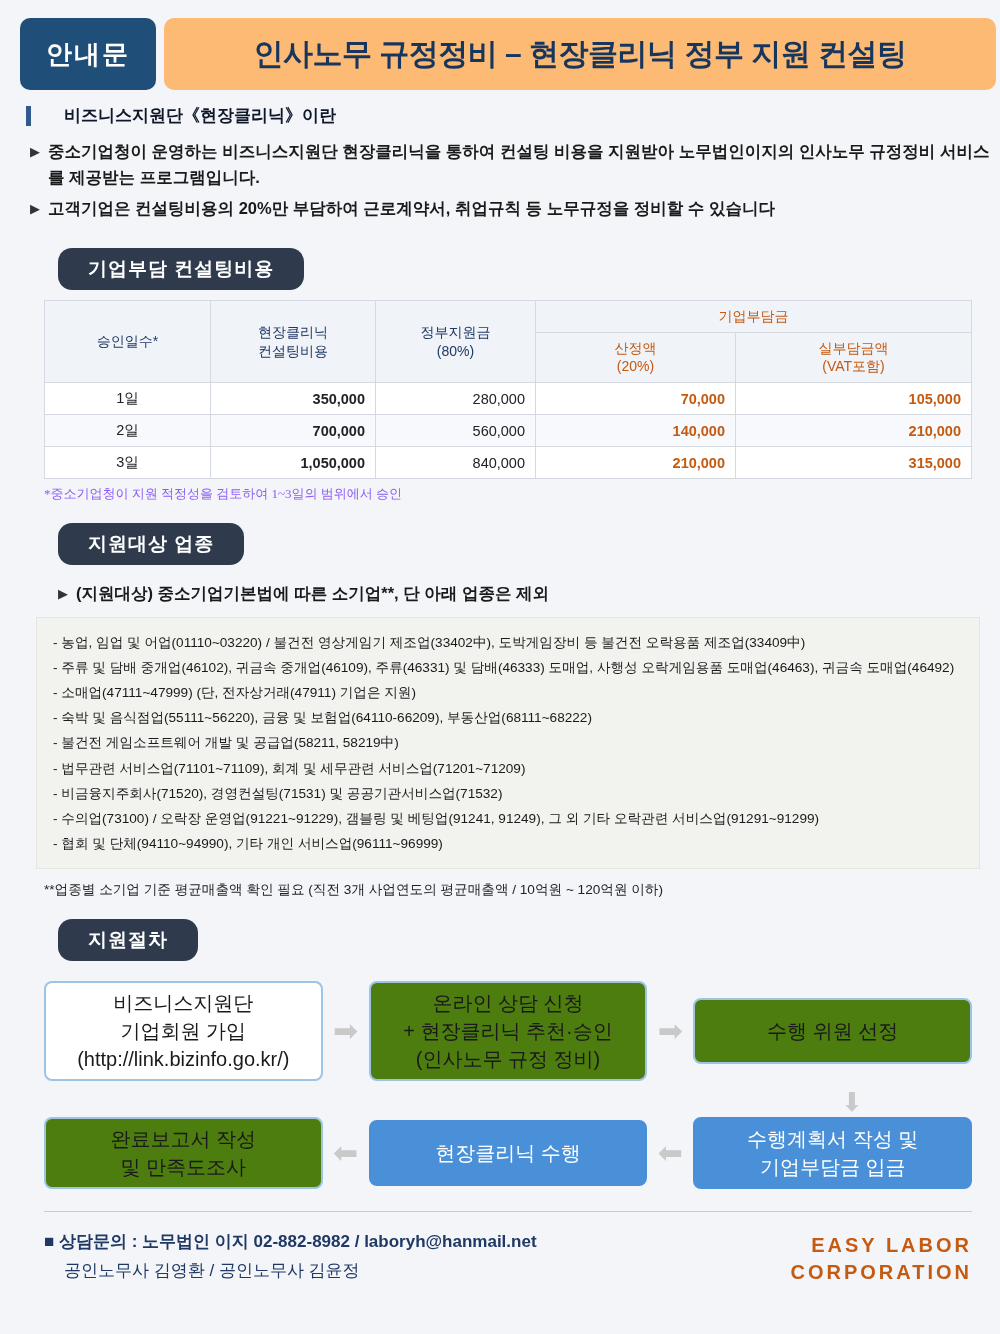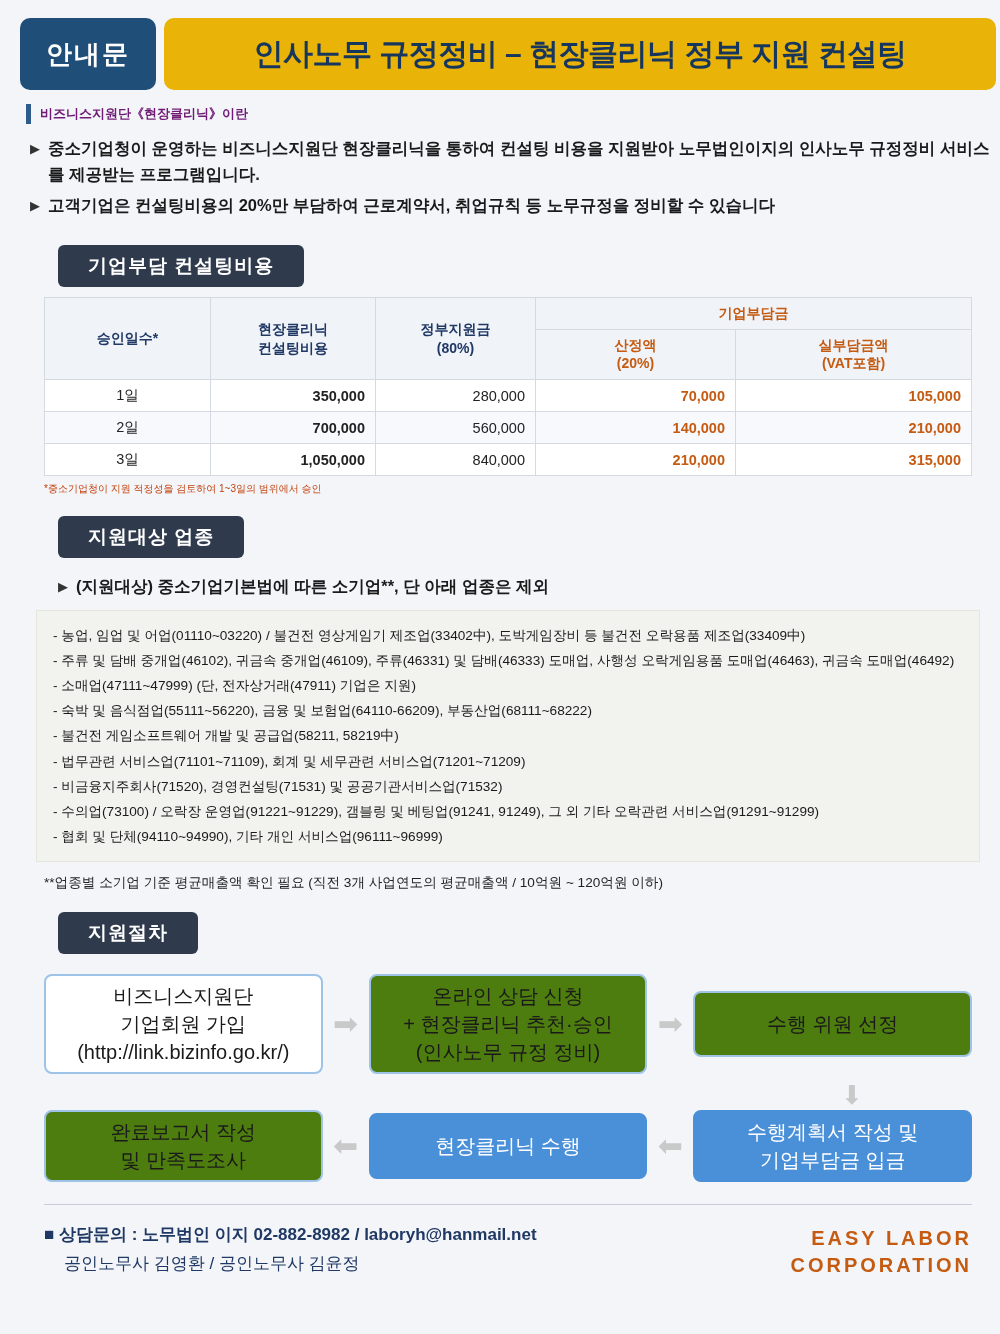--- a/index.html
+++ b/index.html
@@ -31,33 +31,34 @@
     background: #1f4e79;
     color: #ffffff;
     border-radius: 10px;
     display: flex; align-items: center; justify-content: center;
     font-size: 26px; font-weight: bold;
     letter-spacing: 2px;
     margin-right: 8px;
   }
   .header-title {
     flex: 1;
-    background: #eab308;
+    background: #fdba74;
     border-radius: 10px;
     display: flex; align-items: center; justify-content: center;
     font-size: 30px; font-weight: bold;
     color: #17365d;
     letter-spacing: -0.5px;
   }
 
   
   .bar-heading {
     display: flex; align-items: center;
-    font-size: 13px; font-weight: bold; color: #701a75;
+    font-size: 17px; font-weight: bold; color: #0f172a;
     margin: 10px 0 12px 6px;
+    gap: 24px;
   }
   .bar-heading .bar {
     width: 5px; height: 20px; background: #2e5a8c;
     margin-right: 9px;
   }
 
   .bullet-line {
     display: flex;
     font-size: 16.5px;
     color: #1a1a1a;
@@ -69,54 +70,54 @@
   }
   .bullet-text { flex: 1; font-weight: bold; }
 
   
   .pill {
     display: inline-block;
     background: #2f3b4d;
     color: #ffffff;
     font-size: 19px; font-weight: bold;
     padding: 8px 30px;
-    border-radius: 6px;
+    border-radius: 14px;
     margin: 20px 0 10px 38px;
     letter-spacing: 1px;
   }
 
   
   table.cost {
     width: 928px;
     margin: 0 auto;
     border-collapse: collapse;
     font-size: 14.5px;
     background: #ffffff;
   }
   table.cost th, table.cost td {
     border: 1px solid #d4d9e2;
     padding: 6px 10px;
   }
   table.cost thead th {
     background: #f0f3f8;
     color: #1f3864;
-    font-weight: bold;
+    font-weight: normal;
     text-align: center;
     line-height: 1.35;
     font-size: 14px;
   }
   table.cost thead th.orange { color: #c55a11; }
   table.cost tbody td { text-align: right; color: #222; }
   table.cost tbody td.first { text-align: center; }
   table.cost tbody td.bold { font-weight: bold; }
   table.cost tbody td.orange { color: #c55a11; font-weight: bold; }
   table.cost tbody tr.alt td { background: #f7f9fc; }
   .table-note {
     width: 928px; margin: 6px auto 0 auto;
-    font-size: 10px; color: #c2410c;
+    font-size: 13px; color: #8b5cf6; font-family: Liberation Serif, serif;
   }
 
   
   .excl-box {
     width: 944px; margin: 10px auto 0 auto;
     background: #f2f2ef;
     border: 1px solid #e6e6e0;
     padding: 12px 16px;
     font-size: 13.6px;
     line-height: 1.85;

